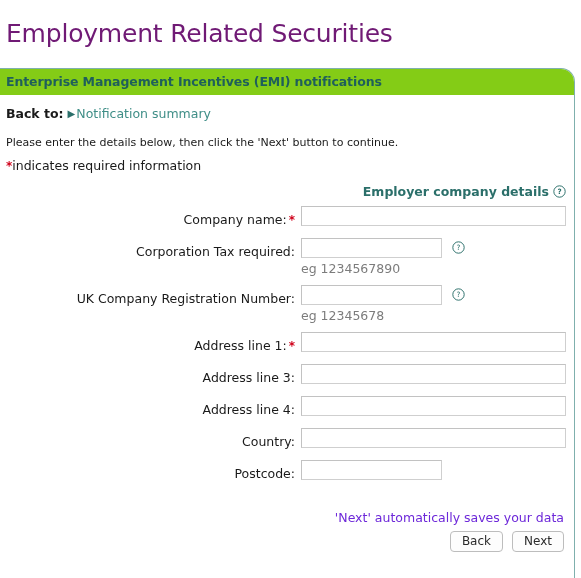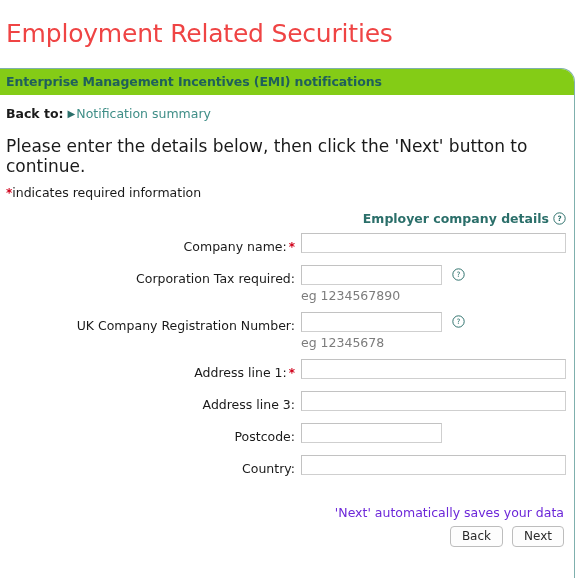--- a/index.html
+++ b/index.html
@@ -14,21 +14,21 @@
     color: #1a1a1a;
     overflow: hidden;
     position: relative;
   }
 
   
   .page-title {
     font-size: 25px;
     font-weight: 400;
     line-height: 1;
-    color: #ef4444;
+    color: #701a75;
     padding: 4px 0 5px 6px;
     letter-spacing: -0.2px;
     font-family: "DejaVu Sans", "Liberation Sans", sans-serif;
   }
 
   
   .panel {
     position: relative;
     margin-left: 0;
     margin-right: 6px;
@@ -72,21 +72,21 @@
     vertical-align: 1px;
   }
   .backto-link {
     color: #3f8e87;
     text-decoration: none;
     font-size: 12.5px;
   }
 
   
   .intro {
-    font-size: 17px;
+    font-size: 11px;
     color: #1a1a1a;
     padding-top: 13px;
   }
   .required-note {
     font-size: 12.5px;
     color: #1a1a1a;
     padding-top: 9px;
   }
   .req-star {
     color: #d0021b;
@@ -284,33 +284,42 @@
         <div class="form-row">
           <div class="form-label"><span>Address line 3:</span></div>
           <div class="field-col">
             <div class="field-inline">
               <input type="text" class="txt w-full" value="" style="">
             </div>
             <div class="gap-sm"></div>
           </div>
         </div>
         <div class="form-row">
+          <div class="form-label"><span>Address line 4:</span></div>
+          <div class="field-col">
+            <div class="field-inline">
+              <input type="text" class="txt w-full" value="" style="">
+            </div>
+            <div class="gap-sm"></div>
+          </div>
+        </div>
+        <div class="form-row">
+          <div class="form-label"><span>Country:</span></div>
+          <div class="field-col">
+            <div class="field-inline">
+              <input type="text" class="txt w-full" value="" style="">
+            </div>
+            <div class="gap-sm"></div>
+          </div>
+        </div>
+        <div class="form-row">
           <div class="form-label"><span>Postcode:</span></div>
           <div class="field-col">
             <div class="field-inline">
               <input type="text" class="txt w-post" value="" style="">
-            </div>
-            <div class="gap-sm"></div>
-          </div>
-        </div>
-        <div class="form-row">
-          <div class="form-label"><span>Country:</span></div>
-          <div class="field-col">
-            <div class="field-inline">
-              <input type="text" class="txt w-full" value="" style="">
             </div>
             <div class="gap-sm"></div>
           </div>
         </div>
       </div>
 
     <div class="footer">
       <div class="save-note">'Next' automatically saves your data</div>
       <div class="btn-row">
         <button class="btn" type="button">Back</button>

